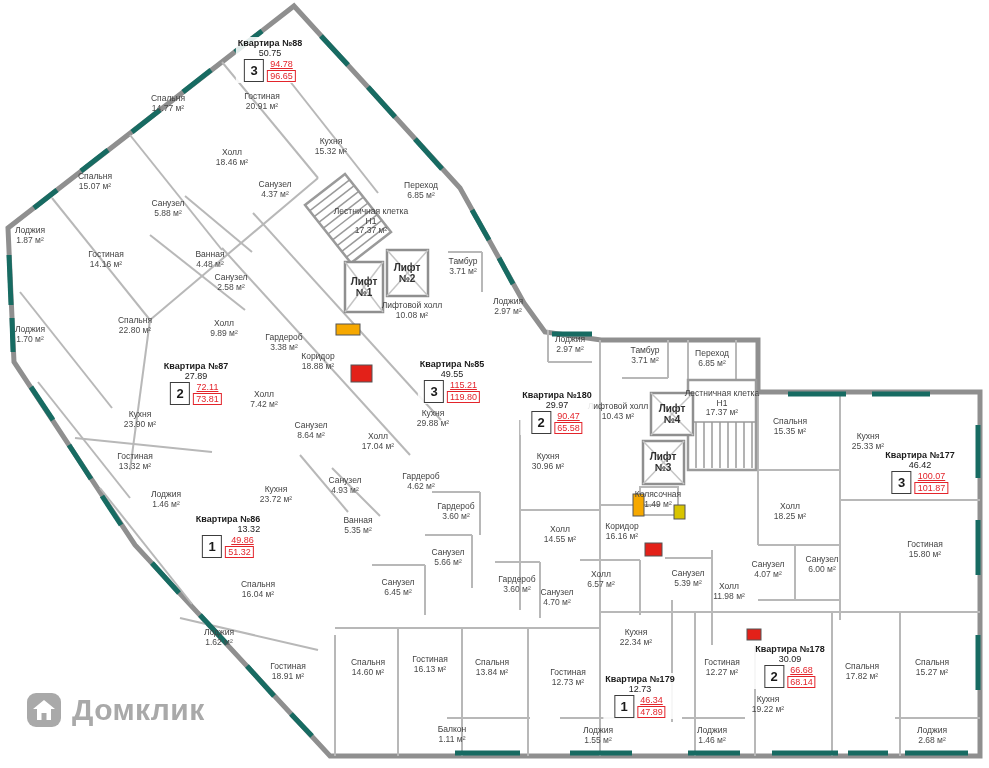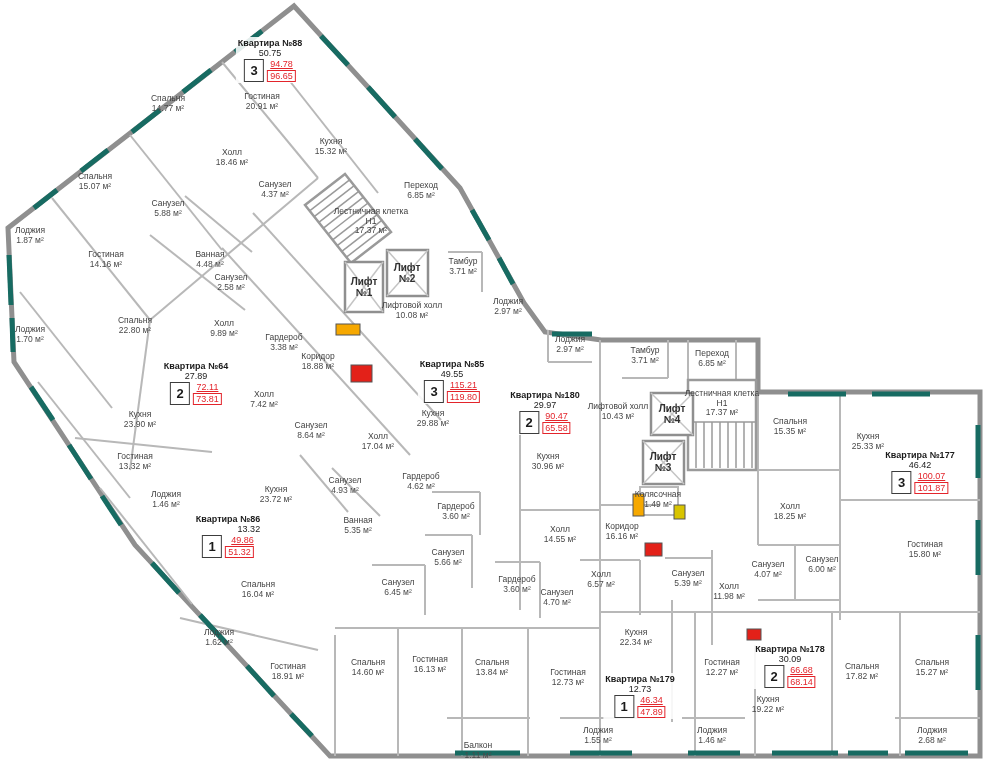--- a/index.html
+++ b/index.html
@@ -453,21 +453,21 @@
         <div class="ra">17.82 м²</div>
       </div>
       <div class="room" style="left: 932px; top: 668px;">
         <div class="rn">Спальня</div>
         <div class="ra">15.27 м²</div>
       </div>
       <div class="room" style="left: 768px; top: 705px;">
         <div class="rn">Кухня</div>
         <div class="ra">19.22 м²</div>
       </div>
-      <div class="room" style="left: 478px; top: 735px; margin-top: 16px;">
+      <div class="room" style="left: 452px; top: 735px;">
         <div class="rn">Балкон</div>
         <div class="ra">1.11 м²</div>
       </div>
       <div class="room" style="left: 598px; top: 736px;">
         <div class="rn">Лоджия</div>
         <div class="ra">1.55 м²</div>
       </div>
       <div class="room" style="left: 712px; top: 736px;">
         <div class="rn">Лоджия</div>
         <div class="ra">1.46 м²</div>
@@ -497,42 +497,42 @@
         <div class="apt-v1">50.75</div>
         <div class="apt-row">
           <div class="apt-n">3</div>
           <div class="apt-vals">
             <div class="apt-v2">94.78</div>
             <div class="apt-v3">96.65</div>
           </div>
         </div>
       </div>
       <div class="apt" style="left: 196px; top: 383px;">
-        <div class="apt-t">Квартира №64</div>
+        <div class="apt-t">Квартира №87</div>
         <div class="apt-v1">27.89</div>
         <div class="apt-row">
           <div class="apt-n">2</div>
           <div class="apt-vals">
             <div class="apt-v2">72.11</div>
             <div class="apt-v3">73.81</div>
           </div>
         </div>
       </div>
       <div class="apt" style="left: 452px; top: 381px;">
         <div class="apt-t">Квартира №85</div>
         <div class="apt-v1">49.55</div>
         <div class="apt-row">
           <div class="apt-n">3</div>
           <div class="apt-vals">
             <div class="apt-v2">115.21</div>
             <div class="apt-v3">119.80</div>
           </div>
         </div>
       </div>
-      <div class="apt" style="left: 545px; top: 412px;">
+      <div class="apt" style="left: 557px; top: 412px;">
         <div class="apt-t">Квартира №180</div>
         <div class="apt-v1">29.97</div>
         <div class="apt-row">
           <div class="apt-n">2</div>
           <div class="apt-vals">
             <div class="apt-v2">90.47</div>
             <div class="apt-v3">65.58</div>
           </div>
         </div>
       </div>
@@ -575,14 +575,22 @@
         <div class="apt-row">
           <div class="apt-n">1</div>
           <div class="apt-vals">
             <div class="apt-v2">46.34</div>
             <div class="apt-v3">47.89</div>
           </div>
         </div>
       </div>
     </div>
 
+  <div class="watermark">
+    <svg width="36" height="36" viewBox="0 0 36 36">
+      <rect x="1" y="1" width="34" height="34" rx="9" fill="#a9a9a9"></rect>
+      <path d="M18 8 L29 17 L25 17 L25 28 L11 28 L11 17 L7 17 Z" fill="#ffffff"></path>
+      <rect x="15.5" y="21" width="5" height="7" fill="#a9a9a9"></rect>
+    </svg>
+    <span class="wm-text">Домклик</span>
+  </div>
 
 </div>
 
 </body></html>

